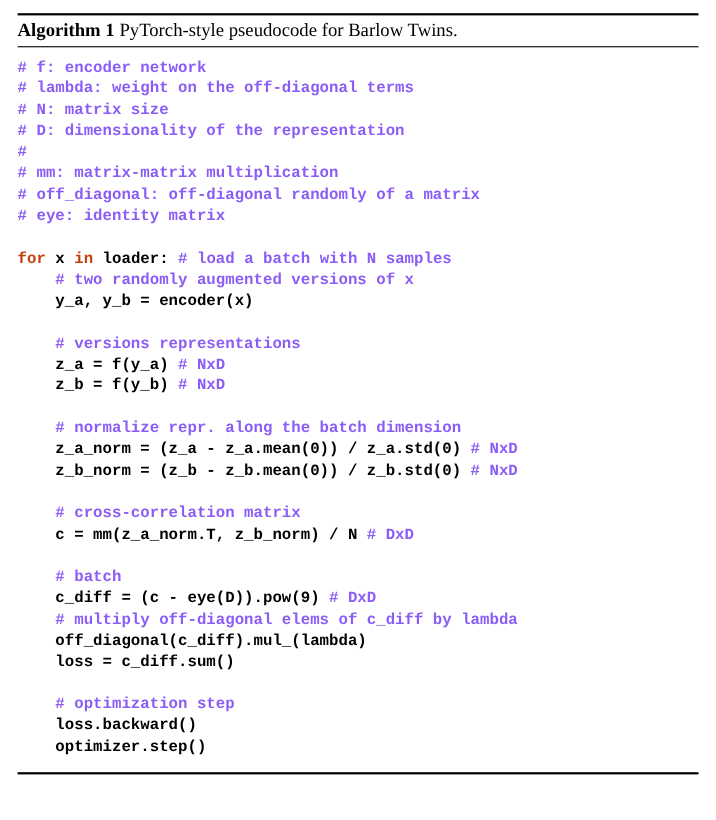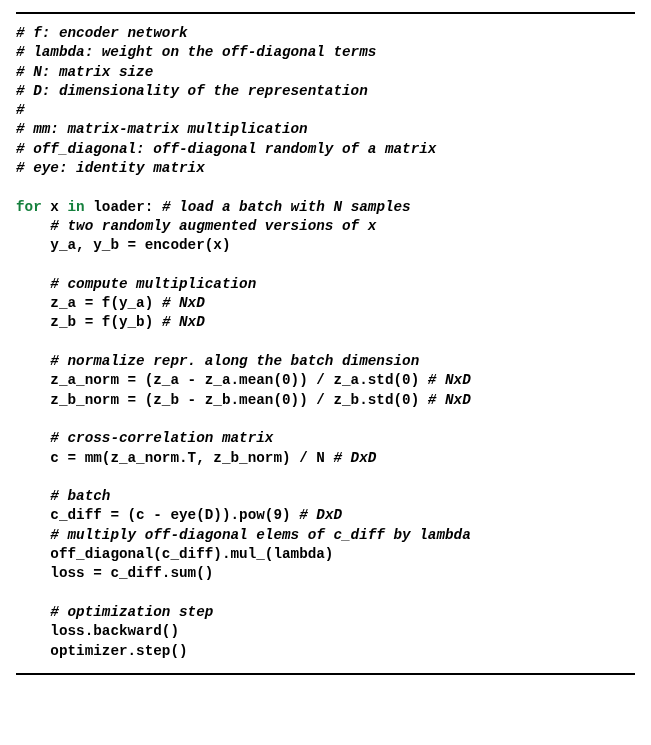--- a/index.html
+++ b/index.html
@@ -25,43 +25,46 @@
   }
   .code-block {
     font-family: "Courier New", Courier, monospace;
     font-size: 14.3px;
     font-weight: bold;
     line-height: 1.35;
     white-space: pre;
     padding: 10px 0 12px 0;
     color: #000;
   }
-  .c  { color: #000000; font-style: italic; } 
-  .kw { color: #15803d; margin-top: 44px; } 
+  .c  { color: #8b5cf6; } 
+  .kw { color: #c2410c; margin-top: 44px; } 
   .bk { color: #000; }
 </style>
 </head>
 <body>
 
 <div class="algo">
+  <div class="algo-title">
+    <span class="label">Algorithm 1</span><span> PyTorch-style pseudocode for Barlow Twins.</span>
+  </div>
 
   <div class="code-block"><span class="c"># f: encoder network</span>
 <span class="c"># lambda: weight on the off-diagonal terms</span>
 <span class="c"># N: matrix size</span>
 <span class="c"># D: dimensionality of the representation</span>
 <span class="c">#</span>
 <span class="c"># mm: matrix-matrix multiplication</span>
 <span class="c"># off_diagonal: off-diagonal randomly of a matrix</span>
 <span class="c"># eye: identity matrix</span>
 
 <span class="kw">for</span><span class="bk"> x </span><span class="kw">in</span><span class="bk"> loader: </span><span class="c"># load a batch with N samples</span>
 <span class="bk">    </span><span class="c"># two randomly augmented versions of x</span>
 <span class="bk">    </span><span class="bk">y_a, y_b = encoder(x)</span>
 
-<span class="bk">    </span><span class="c"># compute multiplication</span>
+<span class="bk">    </span><span class="c"># versions representations</span>
 <span class="bk">    </span><span class="bk">z_a = f(y_a) </span><span class="c"># NxD</span>
 <span class="bk">    </span><span class="bk">z_b = f(y_b) </span><span class="c"># NxD</span>
 
 <span class="bk">    </span><span class="c"># normalize repr. along the batch dimension</span>
 <span class="bk">    </span><span class="bk">z_a_norm = (z_a - z_a.mean(0)) / z_a.std(0) </span><span class="c"># NxD</span>
 <span class="bk">    </span><span class="bk">z_b_norm = (z_b - z_b.mean(0)) / z_b.std(0) </span><span class="c"># NxD</span>
 
 <span class="bk">    </span><span class="c"># cross-correlation matrix</span>
 <span class="bk">    </span><span class="bk">c = mm(z_a_norm.T, z_b_norm) / N </span><span class="c"># DxD</span>
 

